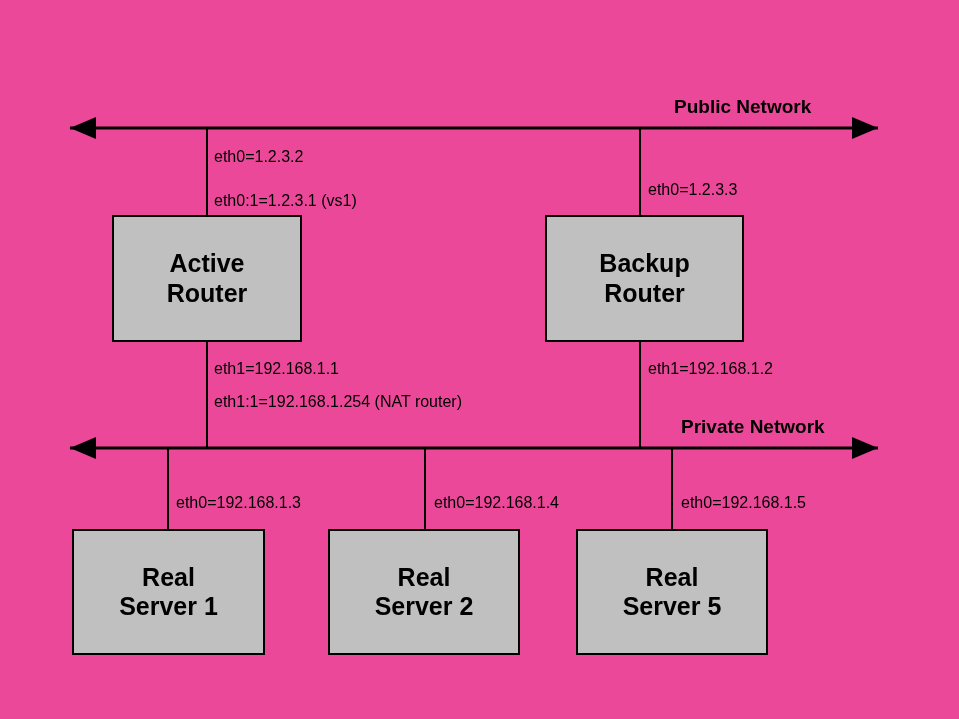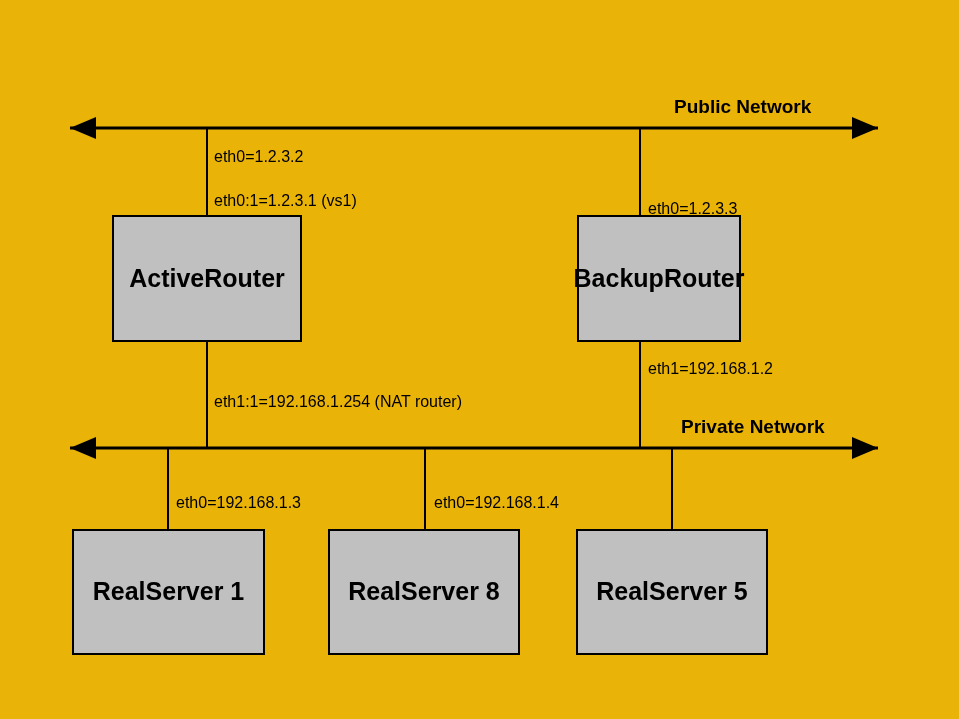--- a/index.html
+++ b/index.html
@@ -11,36 +11,36 @@
     width: 959px;
     height: 719px;
     font-family: "Liberation Sans", sans-serif;
     color: #000000;
     overflow: hidden;
   }
   #diagram {
     position: relative;
     width: 959px;
     height: 719px;
-    background: #eab308;
+    background: #ec4899;
   }
   #wires {
     position: absolute;
     left: 0;
     top: 0;
     width: 959px;
     height: 719px;
   }
   .node {
     position: absolute;
     background: #c0c0c0;
     border: 2px solid #000000;
     box-sizing: border-box;
     display: flex;
-    flex-direction: row;
+    flex-direction: column;
     align-items: center;
     justify-content: center;
     font-weight: bold;
     font-size: 25px;
     line-height: 1.18;
     letter-spacing: 0px;
   }
   .node .ln {
     display: block;
     white-space: nowrap;
@@ -89,50 +89,52 @@
   </svg>
 
   <div class="net-label" style="left:674px; top:96px;">Public Network</div>
 
   <div class="net-label" style="left:681px; top:416px;">Private Network</div>
 
   <div class="iface" style="left:214px; top:148px;">eth0=1.2.3.2</div>
 
   <div class="iface" style="left:214px; top:184px;margin-top:8px;">eth0:1=1.2.3.1 (vs1)</div>
 
-  <div class="iface" style="left:648px; top:200px;text-align:center;">eth0=1.2.3.3</div>
+  <div class="iface" style="left:648px; top:181px;text-align:center;">eth0=1.2.3.3</div>
 
+  <div class="iface" style="left:214px; top:360px;">eth1=192.168.1.1</div>
 
   <div class="iface" style="left:214px; top:393px;text-align:right;">eth1:1=192.168.1.254 (NAT router)</div>
 
   <div class="iface" style="left:648px; top:360px;">eth1=192.168.1.2</div>
 
   <div class="iface" style="left:176px; top:494px;">eth0=192.168.1.3</div>
 
   <div class="iface" style="left:434px; top:494px;">eth0=192.168.1.4</div>
 
+  <div class="iface" style="left:681px; top:494px;">eth0=192.168.1.5</div>
 
   <div class="node" style="left:112px; top:215px; width:190px; height:127px;">
     <span class="ln">Active</span>
     <span class="ln">Router</span>
   </div>
 
-  <div class="node" style="left:577px; top:215px; width:164px; height:127px;">
+  <div class="node" style="left:545px; top:215px; width:199px; height:127px;">
     <span class="ln">Backup</span>
     <span class="ln">Router</span>
   </div>
 
   <div class="node" style="left:72px; top:529px; width:193px; height:126px;">
     <span class="ln">Real</span>
     <span class="ln">Server 1</span>
   </div>
 
   <div class="node" style="left:328px; top:529px; width:192px; height:126px;">
     <span class="ln">Real</span>
-    <span class="ln">Server 8</span>
+    <span class="ln">Server 2</span>
   </div>
 
   <div class="node" style="left:576px; top:529px; width:192px; height:126px;">
     <span class="ln">Real</span>
     <span class="ln">Server 5</span>
   </div>
 
 </div>
 
 </body></html>

